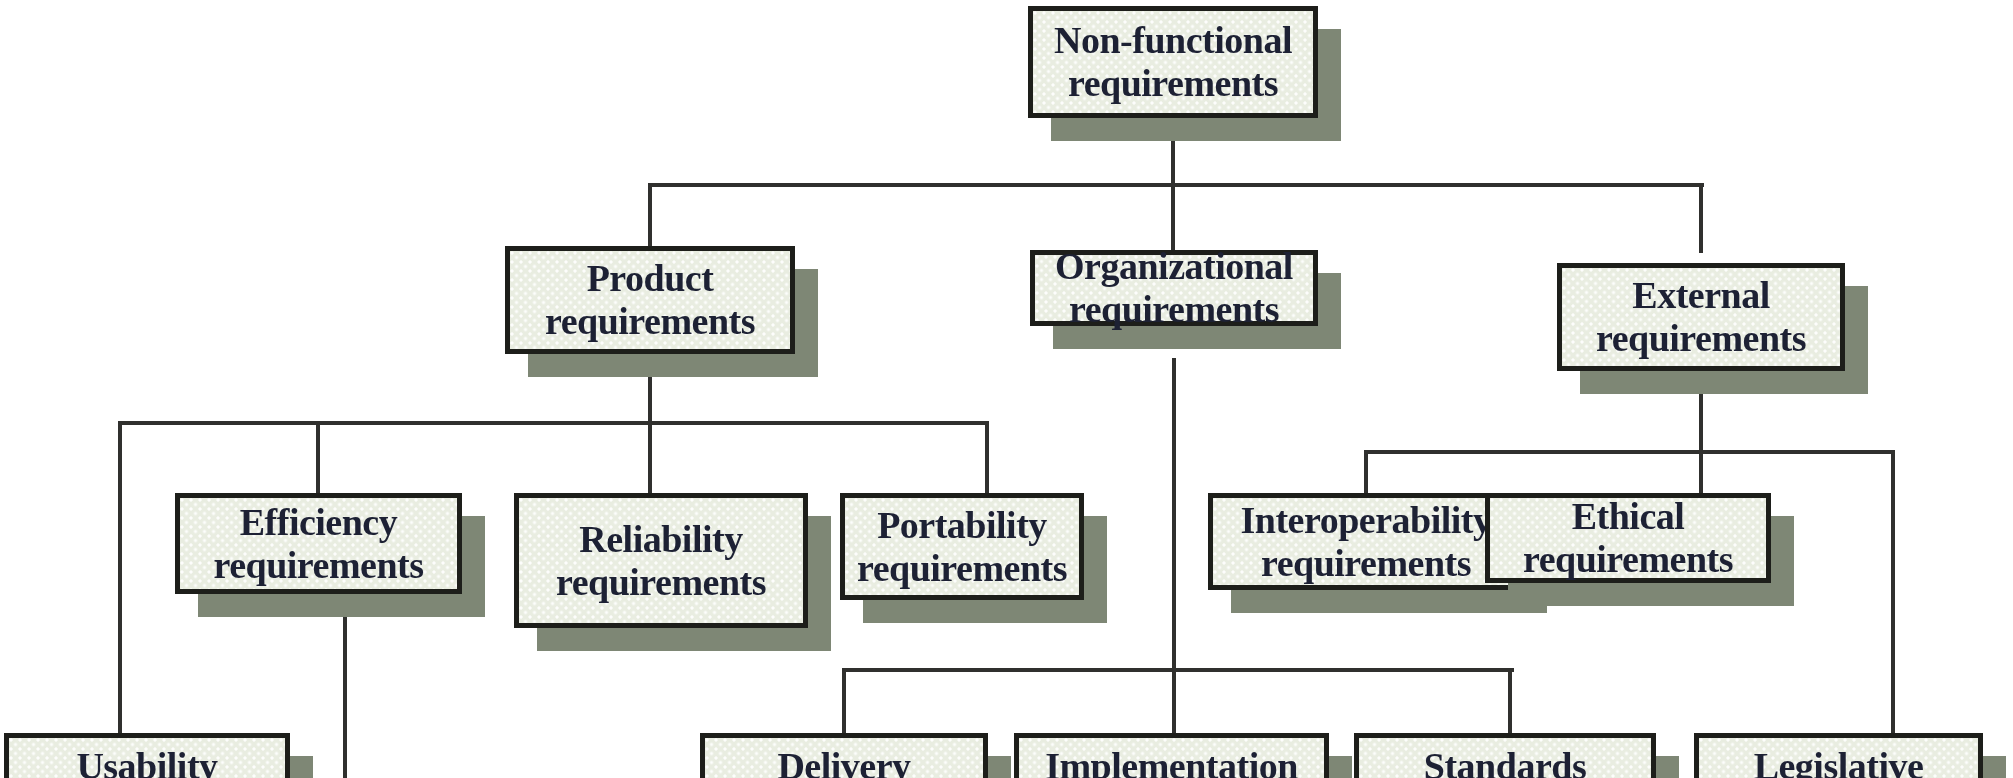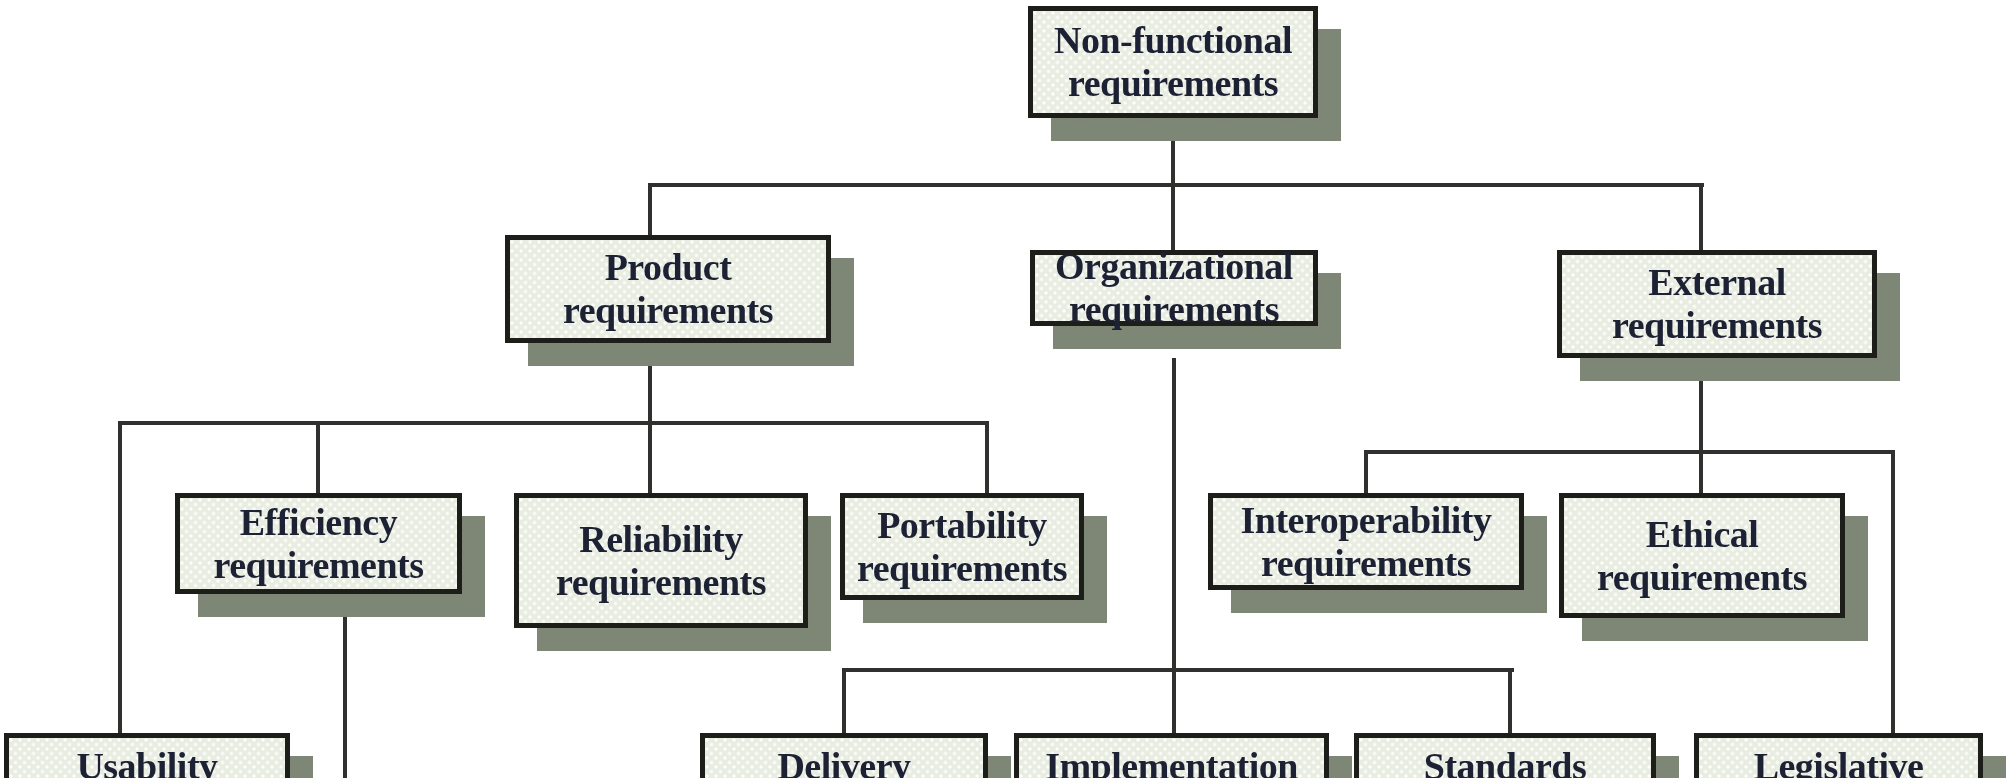--- a/index.html
+++ b/index.html
@@ -74,31 +74,31 @@
   <div class="edge" style="left:1364px;top:450px;width:531px;height:4px"></div>
   <div class="edge" style="left:1364px;top:450px;width:4px;height:46px"></div>
   <div class="edge" style="left:1699px;top:450px;width:4px;height:46px"></div>
   <div class="edge" style="left:1891px;top:450px;width:4px;height:283px"></div>
 
   <div class="node" style="left:1028px;top:6px;width:290px;height:112px">
     <div class="nl">Non-functional</div>
     <div class="nl">requirements</div>
   </div>
 
-  <div class="node" style="left:505px;top:235px;width:326px;height:108px">
+  <div class="node" style="left:505px;top:246px;width:290px;height:108px">
     <div class="nl">Product</div>
     <div class="nl">requirements</div>
   </div>
 
   <div class="node" style="left:1030px;top:250px;width:288px;height:76px">
     <div class="nl">Organizational</div>
     <div class="nl">requirements</div>
   </div>
 
-  <div class="node" style="left:1557px;top:250px;width:320px;height:108px">
+  <div class="node" style="left:1557px;top:263px;width:288px;height:108px">
     <div class="nl">External</div>
     <div class="nl">requirements</div>
   </div>
 
   <div class="node" style="left:175px;top:493px;width:287px;height:101px">
     <div class="nl">Efficiency</div>
     <div class="nl">requirements</div>
   </div>
 
   <div class="node" style="left:514px;top:493px;width:294px;height:135px">
@@ -109,21 +109,21 @@
   <div class="node" style="left:840px;top:493px;width:244px;height:107px">
     <div class="nl">Portability</div>
     <div class="nl">requirements</div>
   </div>
 
   <div class="node" style="left:1208px;top:493px;width:316px;height:97px">
     <div class="nl">Interoperability</div>
     <div class="nl">requirements</div>
   </div>
 
-  <div class="node" style="left:1559px;top:493px;width:286px;height:125px">
+  <div class="node" style="left:1485px;top:493px;width:286px;height:90px">
     <div class="nl">Ethical</div>
     <div class="nl">requirements</div>
   </div>
 
   <div class="node clip" style="left:4px;top:733px;width:286px;height:108px">
     <div class="nl">Usability</div>
   </div>
 
   <div class="node clip" style="left:700px;top:733px;width:288px;height:108px">
     <div class="nl">Delivery</div>

